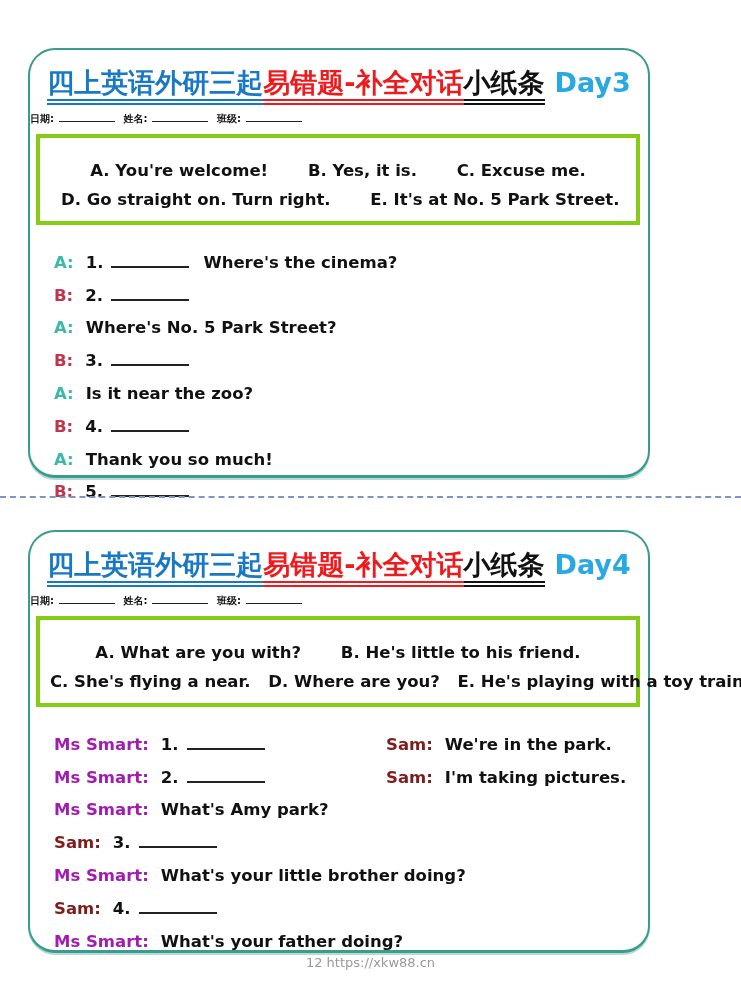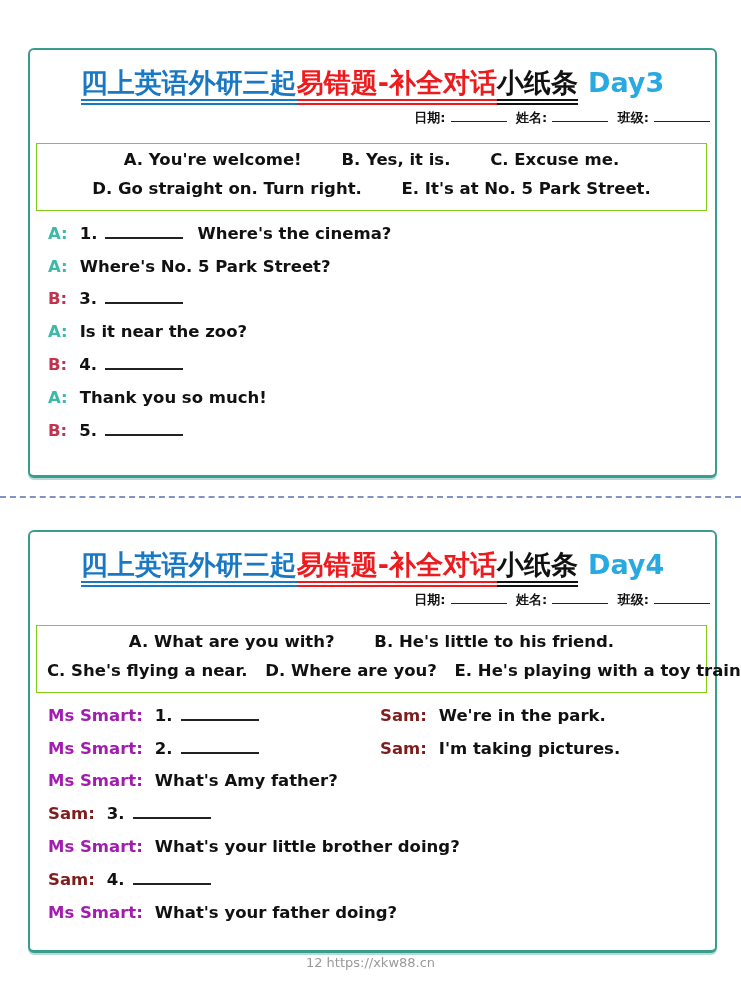--- a/index.html
+++ b/index.html
@@ -2,48 +2,48 @@
 <html><head>
 <meta charset="utf-8">
 <style>
   html,body { margin:0; padding:0; }
   body {
     width:741px; height:988px; background:#ffffff; position:relative;
     font-family:"DejaVu Sans","Liberation Sans",sans-serif;
     color:#111; overflow:hidden;
   }
   .card {
-    position:absolute; left:28px; width:689px; box-sizing:border-box;
+    position:absolute; left:28px; width:622px; box-sizing:border-box;
     background:#fff; border:2px solid #3a9c8d; border-bottom-width:3px;
-    border-radius:6px; box-shadow:0 2px 0 rgba(46,148,136,.35);
+    border-radius:27px; box-shadow:0 2px 0 rgba(46,148,136,.35);
   }
   #card-day3 { top:48px;  height:430px; }
   #card-day4 { top:530px; height:423px; }
 
   .card-title {
     text-align:center; margin-top:16px; font-size:27px; font-weight:bold;
     white-space:nowrap; line-height:1.25;
   }
   .seg { border-bottom:6px double currentColor; padding-bottom:1px; }
   .seg-blue  { color:#1878c4; }
   .seg-red   { color:#ee1b1e; }
   .seg-black { color:#111111; }
   .day       { color:#29a9e1; margin-left:10px; }
 
-  .info-line { text-align:right; margin-top:9px; font-size:13px; font-weight:bold; white-space:nowrap; }
+  .info-line { text-align:left; margin-top:9px; font-size:10px; font-weight:bold; white-space:nowrap; }
   .info-blank { display:inline-block; width:56px; height:12px; border-bottom:1.5px solid #222; margin:0 5px; }
 
   .options-box {
-    border:1px solid #84cc16; margin:16px 8px 0 6px; padding:1px 4px 7px;
+    border:4px solid #84cc16; margin:8px 8px 0 6px; padding:18px 4px 7px;
   }
   .opt-row { text-align:center; font-size:16.5px; font-weight:bold; line-height:29px; white-space:nowrap; }
   .opt       { margin:0 17px; }
   .opt-tight { margin:0 6px;  }
 
-  .dialogue { margin-top:7px; padding-left:18px; }
+  .dialogue { margin-top:22px; padding-left:24px; }
   .d-row { line-height:32.8px; font-size:16.5px; font-weight:bold; white-space:nowrap; }
   .two-col { display:grid; grid-template-columns:332px auto; }
   .sp  { margin-right:12px; }
   .sp-a   { color:#3cbaa7; }
   .sp-b   { color:#c2344e; }
   .sp-ms  { color:#a21caf; }
   .sp-sam { color:#7f1d1d; }
   .num { margin-right:8px; }
   .blank {
     display:inline-block; width:78px; height:13px;
@@ -81,20 +81,23 @@
     </div>
     <div class="opt-row">
       <span class="opt">D. Go straight on. Turn right.</span>
       <span class="opt">E. It's at No. 5 Park Street.</span>
     </div>
   </div>
 
   <div class="dialogue">
     <div class="d-row">
       <span class="sp sp-a">A:</span><span class="num">1.</span><span class="blank"></span><span>Where's the cinema?</span>
+    </div>
+    <div class="d-row">
+      <span class="sp sp-b">B:</span><span class="num">2.</span><span class="blank"></span>
     </div>
     <div class="d-row">
       <span class="sp sp-a">A:</span><span>Where's No. 5 Park Street?</span>
     </div>
     <div class="d-row">
       <span class="sp sp-b">B:</span><span class="num">3.</span><span class="blank"></span>
     </div>
     <div class="d-row">
       <span class="sp sp-a">A:</span><span>Is it near the zoo?</span>
     </div>
@@ -146,21 +149,21 @@
     </div>
     <div class="d-row two-col">
       <div>
         <span class="sp sp-ms">Ms Smart:</span><span class="num">2.</span><span class="blank"></span>
       </div>
       <div>
         <span class="sp sp-sam">Sam:</span><span>I'm taking pictures.</span>
       </div>
     </div>
     <div class="d-row">
-      <span class="sp sp-ms">Ms Smart:</span><span>What's Amy father?</span>
+      <span class="sp sp-ms">Ms Smart:</span><span>What's Amy park?</span>
     </div>
     <div class="d-row">
       <span class="sp sp-sam">Sam:</span><span class="num">3.</span><span class="blank"></span>
     </div>
     <div class="d-row">
       <span class="sp sp-ms">Ms Smart:</span><span>What's your little brother doing?</span>
     </div>
     <div class="d-row">
       <span class="sp sp-sam">Sam:</span><span class="num">4.</span><span class="blank"></span>
     </div>

